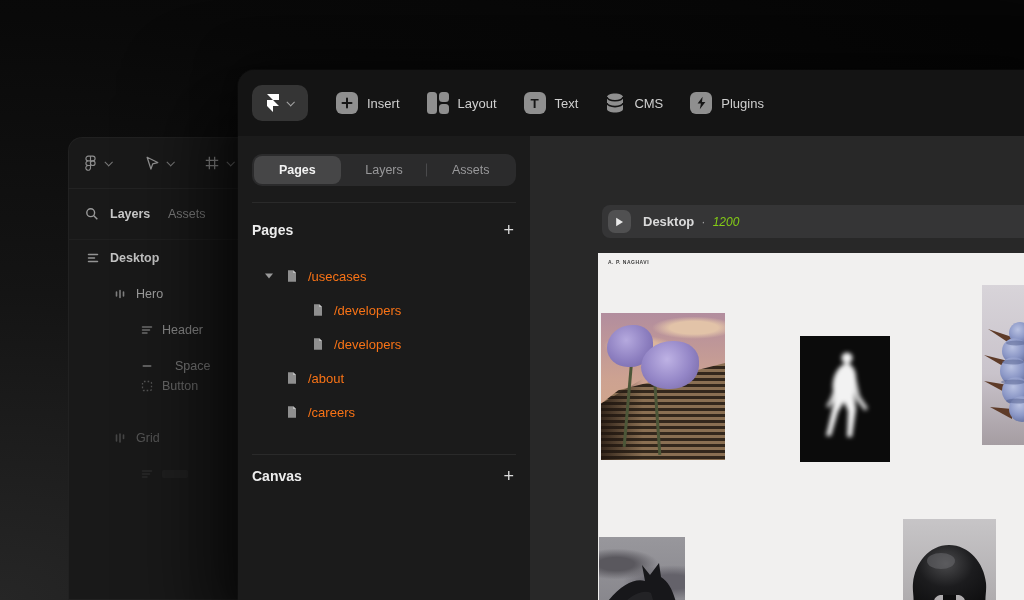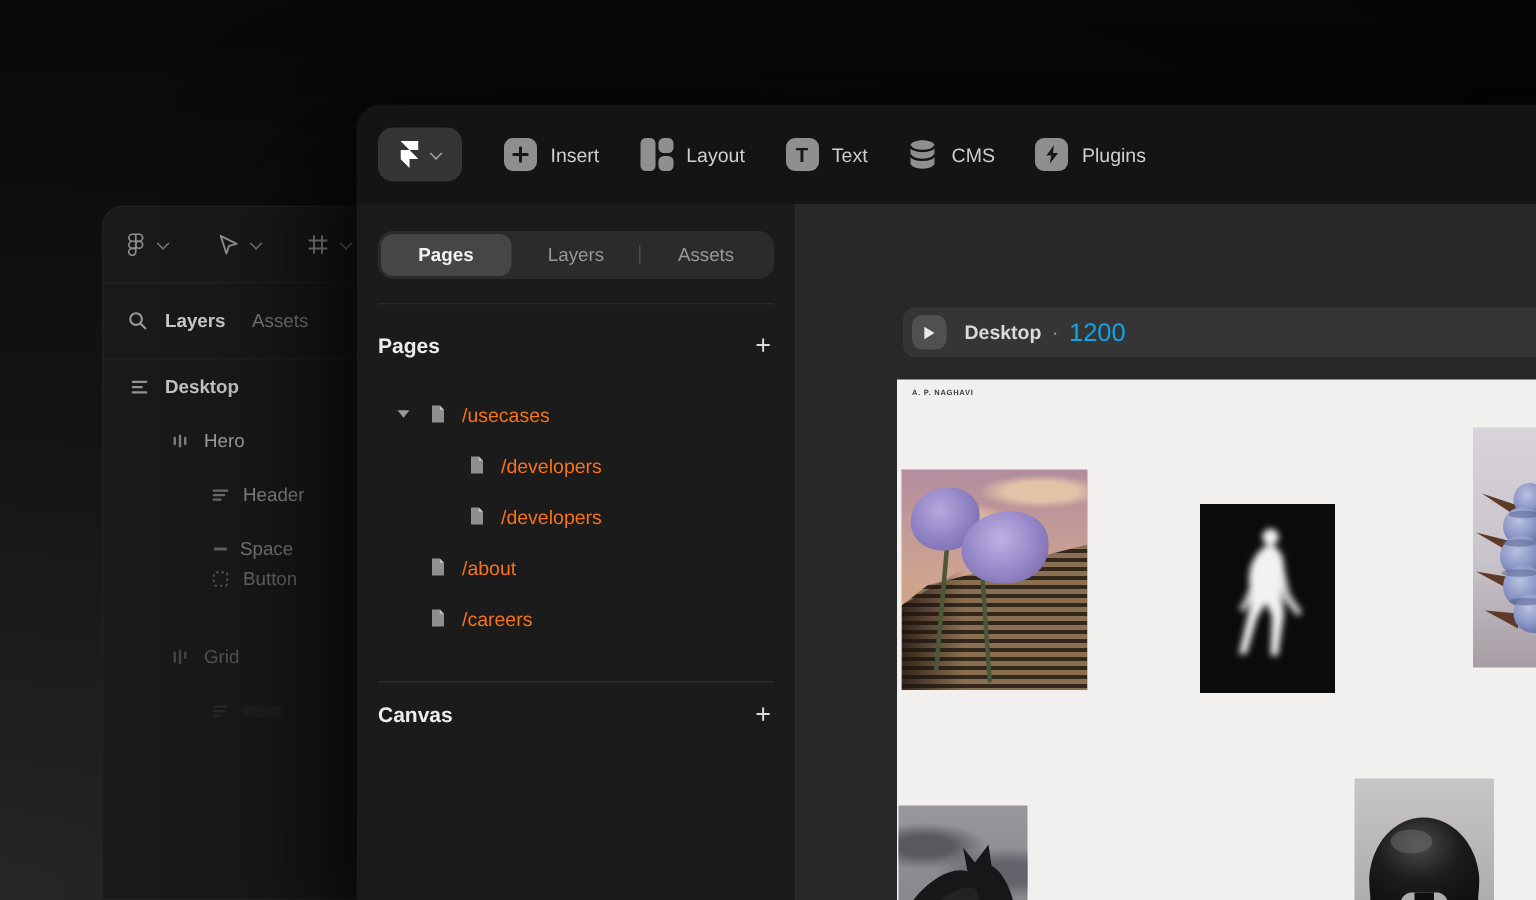--- a/index.html
+++ b/index.html
@@ -66,21 +66,21 @@
   .plabel { margin-left:56px; font-size:13px; font-weight:500; color:#f97316; }
   .plabel.sel { color:#f2f2f2; font-weight:700; }
   .plabel.lvl1 { margin-left:82px; }
   .canvas-hr { height:1px; background:#2a2a2a; margin-top:25px; }
 
   .canvas-area { flex:1; background:#282828; position:relative; overflow:hidden; }
   .bp-bar { position:absolute; left:72px; top:69px; right:-60px; height:33px; background:#353536; border-radius:8px; display:flex; align-items:center; padding-left:6px; }
   .play-btn { width:23px; height:23px; background:#505051; border-radius:7px; display:flex; align-items:center; justify-content:center; }
   .bp-name { margin-left:12px; font-size:13px; font-weight:700; color:#dadada; }
   .bp-sep { margin-left:7px; font-size:13px; color:#9c9c9c; }
-  .bp-size { margin-left:7px; font-size:17px; color:#0ea5e9; }
+  .bp-size { margin-left:7px; font-size:12px; color:#84cc16;font-style:italic; }
 
   .artboard { position:absolute; left:68px; top:117px; width:480px; height:440px; background:#f1f0ef; overflow:hidden; }
   .artist { position:absolute; left:10px; top:6px; font-size:5px; letter-spacing:0.5px; font-weight:700; color:#3c3c3c; }
   .cimg { position:absolute; overflow:hidden; }
   .img-iris { left:3px; top:60px; width:124px; height:147px;
     background:
       radial-gradient(60px 16px at 75% 10%, #e2c3a8 40%, rgba(226,195,168,0) 70%),
       radial-gradient(50px 14px at 30% 22%, #d9b49c 40%, rgba(217,180,156,0) 70%),
       linear-gradient(180deg, #b28d9e 0%, #cda291 45%, #d2a789 75%, #c79f82 100%);
   }
@@ -158,21 +158,21 @@
   <div class="frow" style="top:139px; opacity:.78;">
     <svg class="ficon" style="left:46px;" width="12" height="12" viewBox="0 0 12 12" fill="none" stroke="#9a9a9a" stroke-width="1.6" stroke-linecap="round">
         <path d="M2.5 4v4M6 2.5v7M9.5 4v4"></path>
       </svg>
     <span class="flabel" style="left:68px;">Hero</span>
   </div>
   <div class="frow" style="top:211px; opacity:.56;">
     <svg class="ficon" style="left:73px;" width="12" height="12" viewBox="0 0 12 12" fill="none" stroke="#9a9a9a" stroke-width="2" stroke-linecap="round">
         <path d="M2.5 6h7"></path>
       </svg>
-    <span class="flabel" style="left:92px;">Space</span>
+    <span class="flabel" style="left:107px;">Space</span>
   </div>
   <div class="frow" style="top:231px; opacity:.46;">
     <svg class="ficon" style="left:73px;" width="12" height="12" viewBox="0 0 12 12" fill="none" stroke="#9a9a9a" stroke-width="1.3" stroke-dasharray="1.6 2">
         <rect x="1.5" y="1.5" width="9" height="9" rx="1.5"></rect>
       </svg>
     <span class="flabel" style="left:94px;">Button</span>
   </div>
   <div class="frow" style="top:283px; opacity:.34;">
     <svg class="ficon" style="left:46px;" width="12" height="12" viewBox="0 0 12 12" fill="none" stroke="#9a9a9a" stroke-width="1.6" stroke-linecap="round">
         <path d="M2.5 3v6M6 2v8M9.5 3v3.5"></path>

